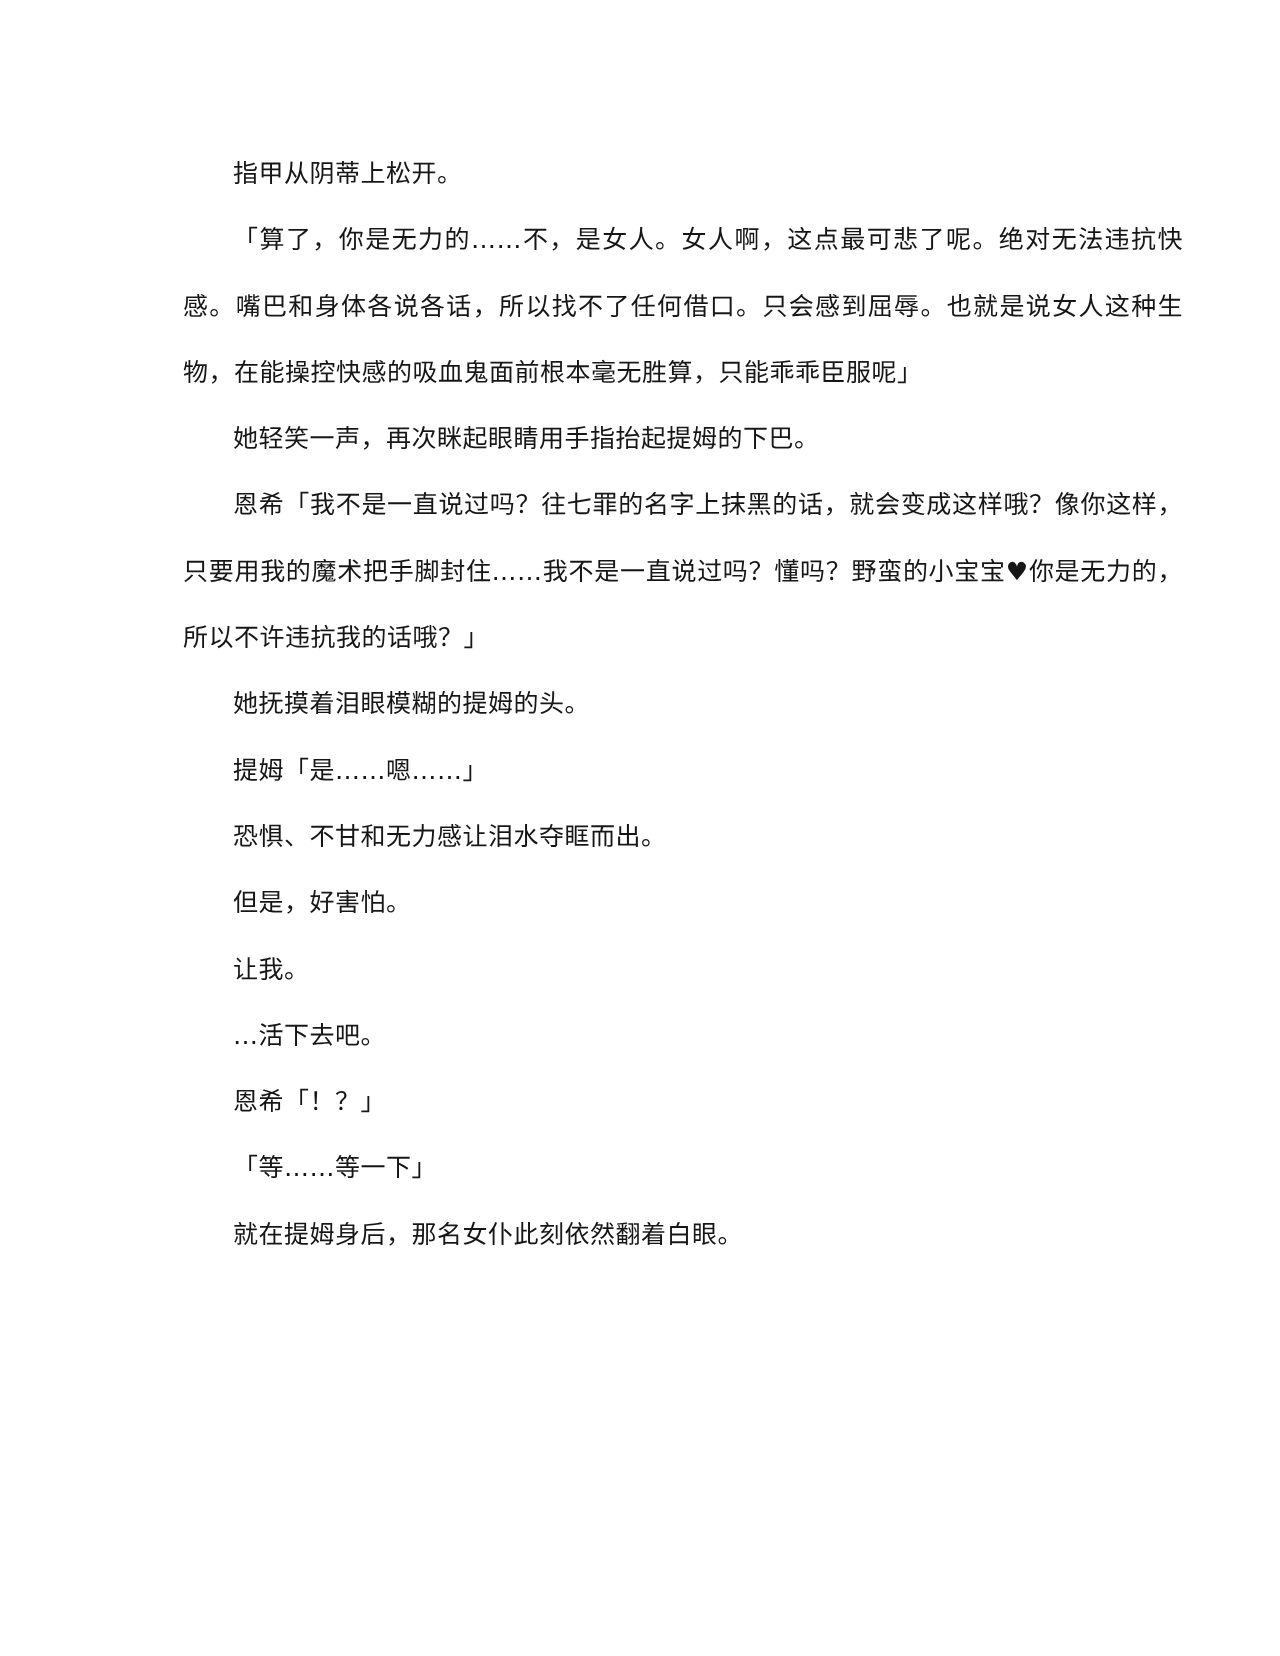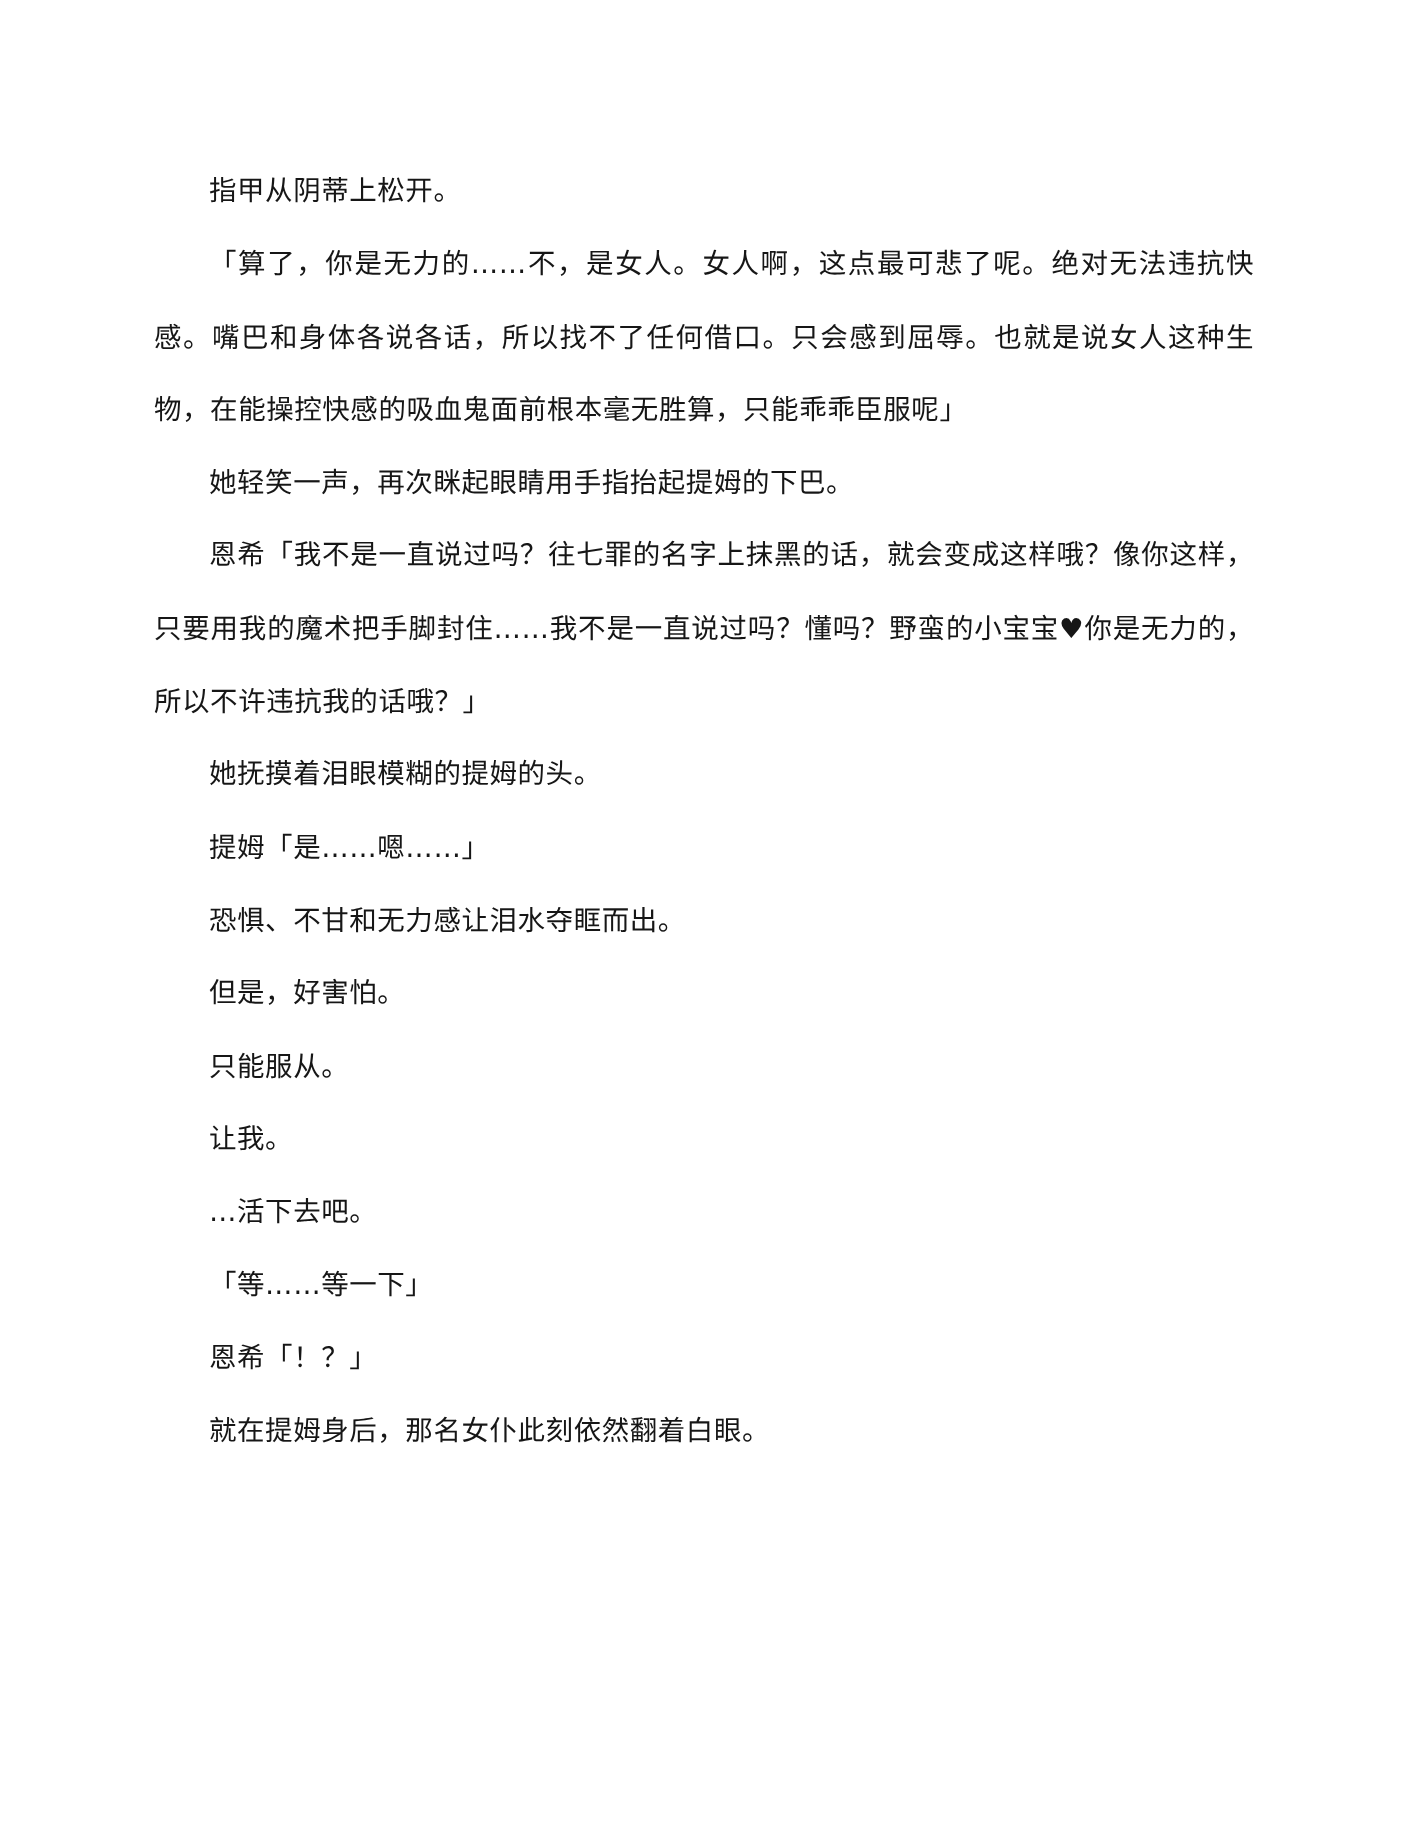--- a/index.html
+++ b/index.html
@@ -12,20 +12,21 @@
     position: relative;
     width: 1280px;
     height: 1656px;
     background: #ffffff;
     box-sizing: border-box;
     padding: 141px 140px 0 140px;
     overflow: hidden;
   }
   .content {
     width: 1000px;
+    margin-left: 43px;
   }
   .content p {
     margin: 0;
     padding: 0;
     font-family: "DejaVu Sans", sans-serif;
     font-size: 25px;
     line-height: 66.3px;
     color: #161616;
     text-align: justify;
     text-justify: inter-character;
@@ -40,20 +41,19 @@
 <div class="page">
   <div class="content">
     <p>指甲从阴蒂上松开。</p>
     <p>「算了，你是无力的……不，是女人。女人啊，这点最可悲了呢。绝对无法违抗快感。嘴巴和身体各说各话，所以找不了任何借口。只会感到屈辱。也就是说女人这种生物，在能操控快感的吸血鬼面前根本毫无胜算，只能乖乖臣服呢」</p>
     <p>她轻笑一声，再次眯起眼睛用手指抬起提姆的下巴。</p>
     <p>恩希「我不是一直说过吗？往七罪的名字上抹黑的话，就会变成这样哦？像你这样，只要用我的魔术把手脚封住……我不是一直说过吗？懂吗？野蛮的小宝宝♥你是无力的，所以不许违抗我的话哦？」</p>
     <p>她抚摸着泪眼模糊的提姆的头。</p>
     <p>提姆「是……嗯……」</p>
     <p>恐惧、不甘和无力感让泪水夺眶而出。</p>
     <p>但是，好害怕。</p>
-    <p>只能服从。</p>
     <p>让我。</p>
     <p>…活下去吧。</p>
+    <p>恩希「！？」</p>
     <p>「等……等一下」</p>
-    <p>恩希「！？」</p>
     <p>就在提姆身后，那名女仆此刻依然翻着白眼。</p>
   </div>
 </div>
 
 </body></html>

